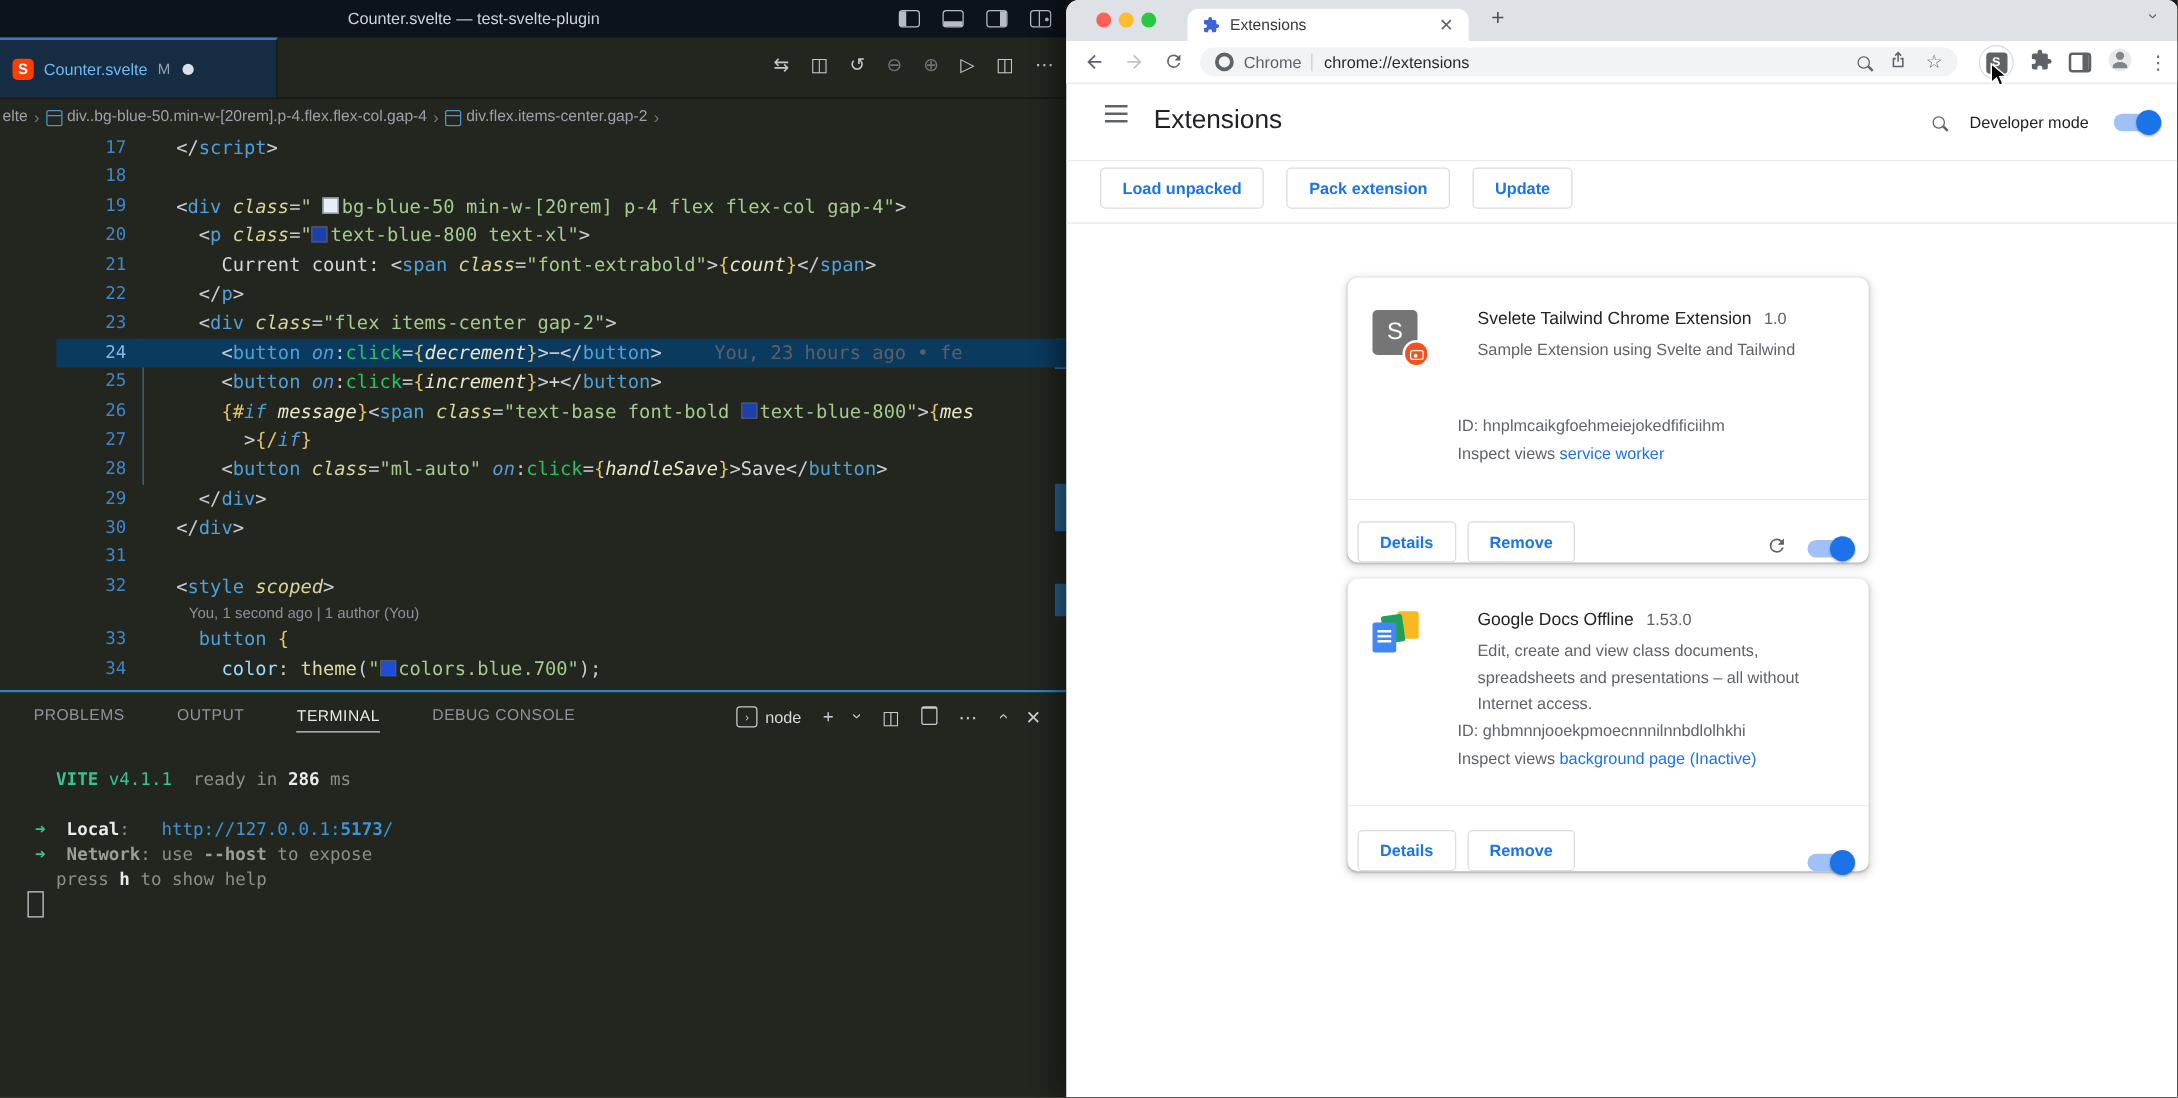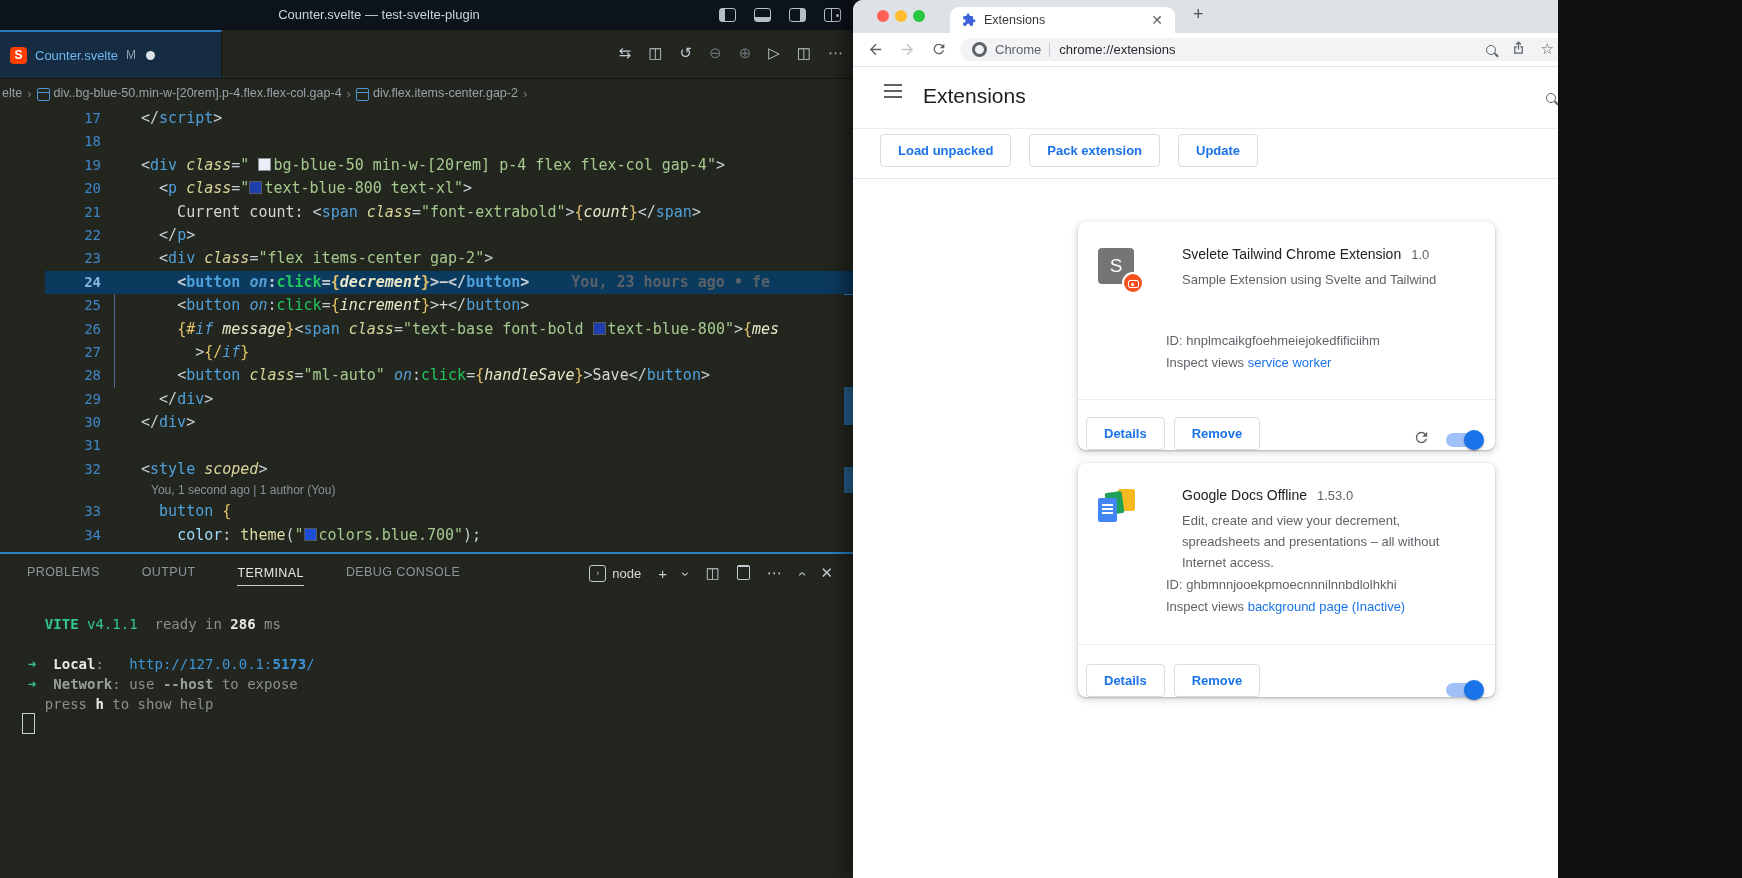--- a/index.html
+++ b/index.html
@@ -1,16 +1,16 @@
 <!DOCTYPE html>
 <html><head>
 <meta charset="utf-8">
 <style>
   html,body{margin:0;padding:0;background:#111;}
-  #stage{position:relative;width:1558px;height:878px;overflow:hidden;font-family:"Liberation Sans",sans-serif;background:#1a1a1a;}
+  #stage{position:relative;width:1742px;height:878px;overflow:hidden;font-family:"Liberation Sans",sans-serif;background:#1a1a1a;}
   
   .vsc{position:absolute;left:0;top:0;width:853px;height:878px;background:#23261f;overflow:hidden;}
   .vsc-titlebar{position:relative;height:30px;background:#0d131b;}
   .vsc-title{position:absolute;left:0;right:95px;top:7px;text-align:center;color:#cdd3da;font-size:13px;}
   .vsc-title-icons{position:absolute;right:12px;top:8px;display:flex;gap:18px;}
   .wbox{display:inline-block;width:15px;height:12px;border:1.4px solid #b7bdc4;border-radius:3px;position:relative;}
   .wb-left::before{content:"";position:absolute;left:0;top:0;bottom:0;width:5px;background:#b7bdc4;}
   .wb-bottom::before{content:"";position:absolute;left:0;right:0;bottom:0;height:4px;background:#b7bdc4;}
   .wb-right::before{content:"";position:absolute;right:0;top:0;bottom:0;width:5px;background:#b7bdc4;}
   .wb-grid::before{content:"";position:absolute;left:6px;top:0;bottom:0;width:1.4px;background:#b7bdc4;}
@@ -25,21 +25,21 @@
   .vsc-editor-actions .dim{color:#6e747b;}
   .vsc-breadcrumb{height:28px;display:flex;align-items:center;color:#9aa1a8;font-size:12.5px;white-space:nowrap;overflow:hidden;padding-left:2px;}
   .bc-sep{color:#757b82;margin:0 5px;font-size:13px;}
   .bc-cube{display:inline-block;width:11px;height:11px;border:1.4px solid #4e94ce;border-radius:2px;margin-right:4px;transform:rotate(0deg);position:relative;top:1px;}
   .bc-cube::before{content:"";position:absolute;left:0;right:0;top:3px;height:1.2px;background:#4e94ce;}
   
   .vsc-code{position:relative;height:445px;overflow:hidden;font-family:"DejaVu Sans Mono",monospace;font-size:15px;padding-left:45px;}
   .code-row{position:relative;height:23.4px;line-height:23.4px;white-space:pre;}
   .code-row .num{position:absolute;left:0;width:56px;text-align:right;color:#3f86c9;font-size:14px;}
   .code-row .ln{position:absolute;left:96px;right:0;overflow:hidden;}
-  .code-row.hl{background:#0b3a5f;font-weight:bold;}
+  .code-row.hl{background:#0b3a5f;}
   .code-row.hl .num{color:#85b9e6;}
   .codelens{height:19px;line-height:19px;font-size:12px;color:#8b9199;font-family:"Liberation Sans",sans-serif;padding-left:106px;}
   .blame{color:#5b6168;margin-left:42px;}
   .swatch{display:inline-block;width:13px;height:13px;vertical-align:-1px;margin-right:2px;box-sizing:border-box;}
   .swW{background:#e9eff8;border:1px solid #8a8f94;}
   .swB8{background:#1e40af;border:1px solid #55595e;}
   .swB7{background:#1d4ed8;border:1px solid #55595e;}
   .c-pun{color:#c5ccd4}.c-tag{color:#4fa0da}.c-attr{color:#d8d49a;font-style:italic}
   .c-kw{color:#559cd3;font-style:italic}.c-mod{color:#22c55e}.c-str{color:#a6c98f}
   .c-brace{color:#e3c269}.c-var{color:#eae6c8;font-style:italic}.c-txt{color:#d6d6d6}
@@ -351,21 +351,21 @@
               <div class="g"></div>
               <div class="b"></div>
             </div>
           </div>
           <div class="card-content">
             <div class="card-title-row">
               <span class="card-title">Google Docs Offline</span>
               <span class="card-ver">1.53.0</span>
             </div>
             <div class="card-desc">
-              <div>Edit, create and view your decrement,</div>
+              <div>Edit, create and view class documents,</div>
               <div>spreadsheets and presentations – all without</div>
               <div>Internet access.</div>
             </div>
           </div>
           <div class="id-block">
             <div>ID: ghbmnnjooekpmoecnnnilnnbdlolhkhi</div>
             <div><span>Inspect views </span><span class="inspect-link">background page (Inactive)</span></div>
           </div>
           <div class="card-footer">
             <button class="c-btn">Details</button>

